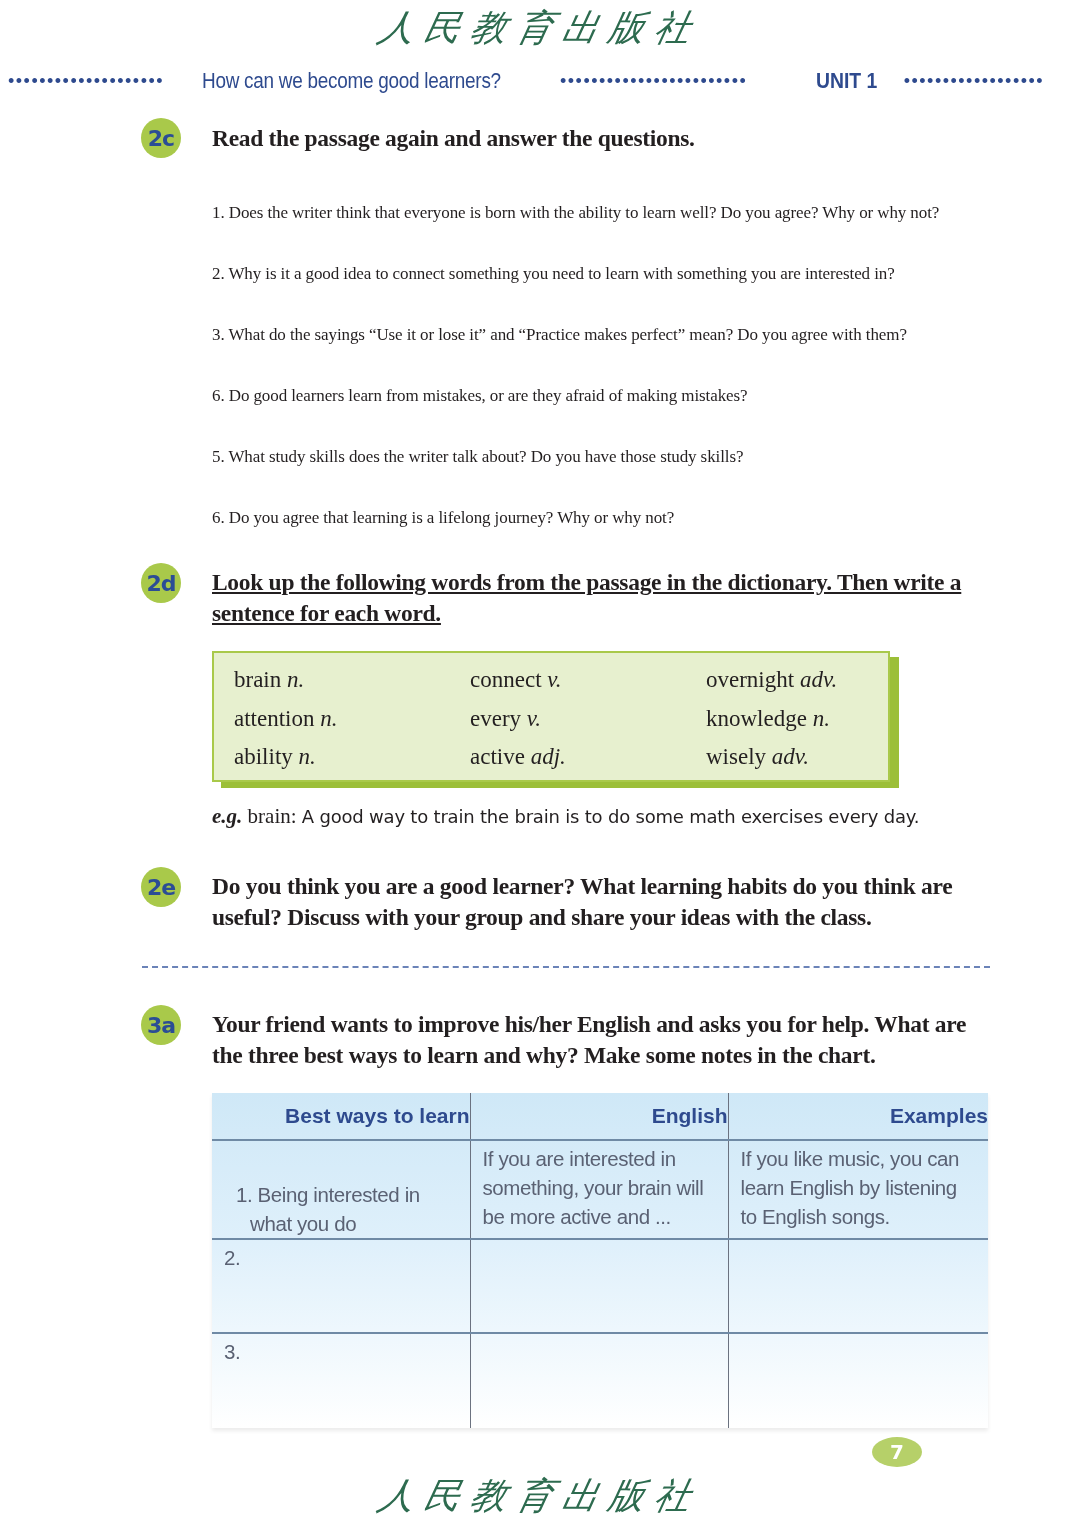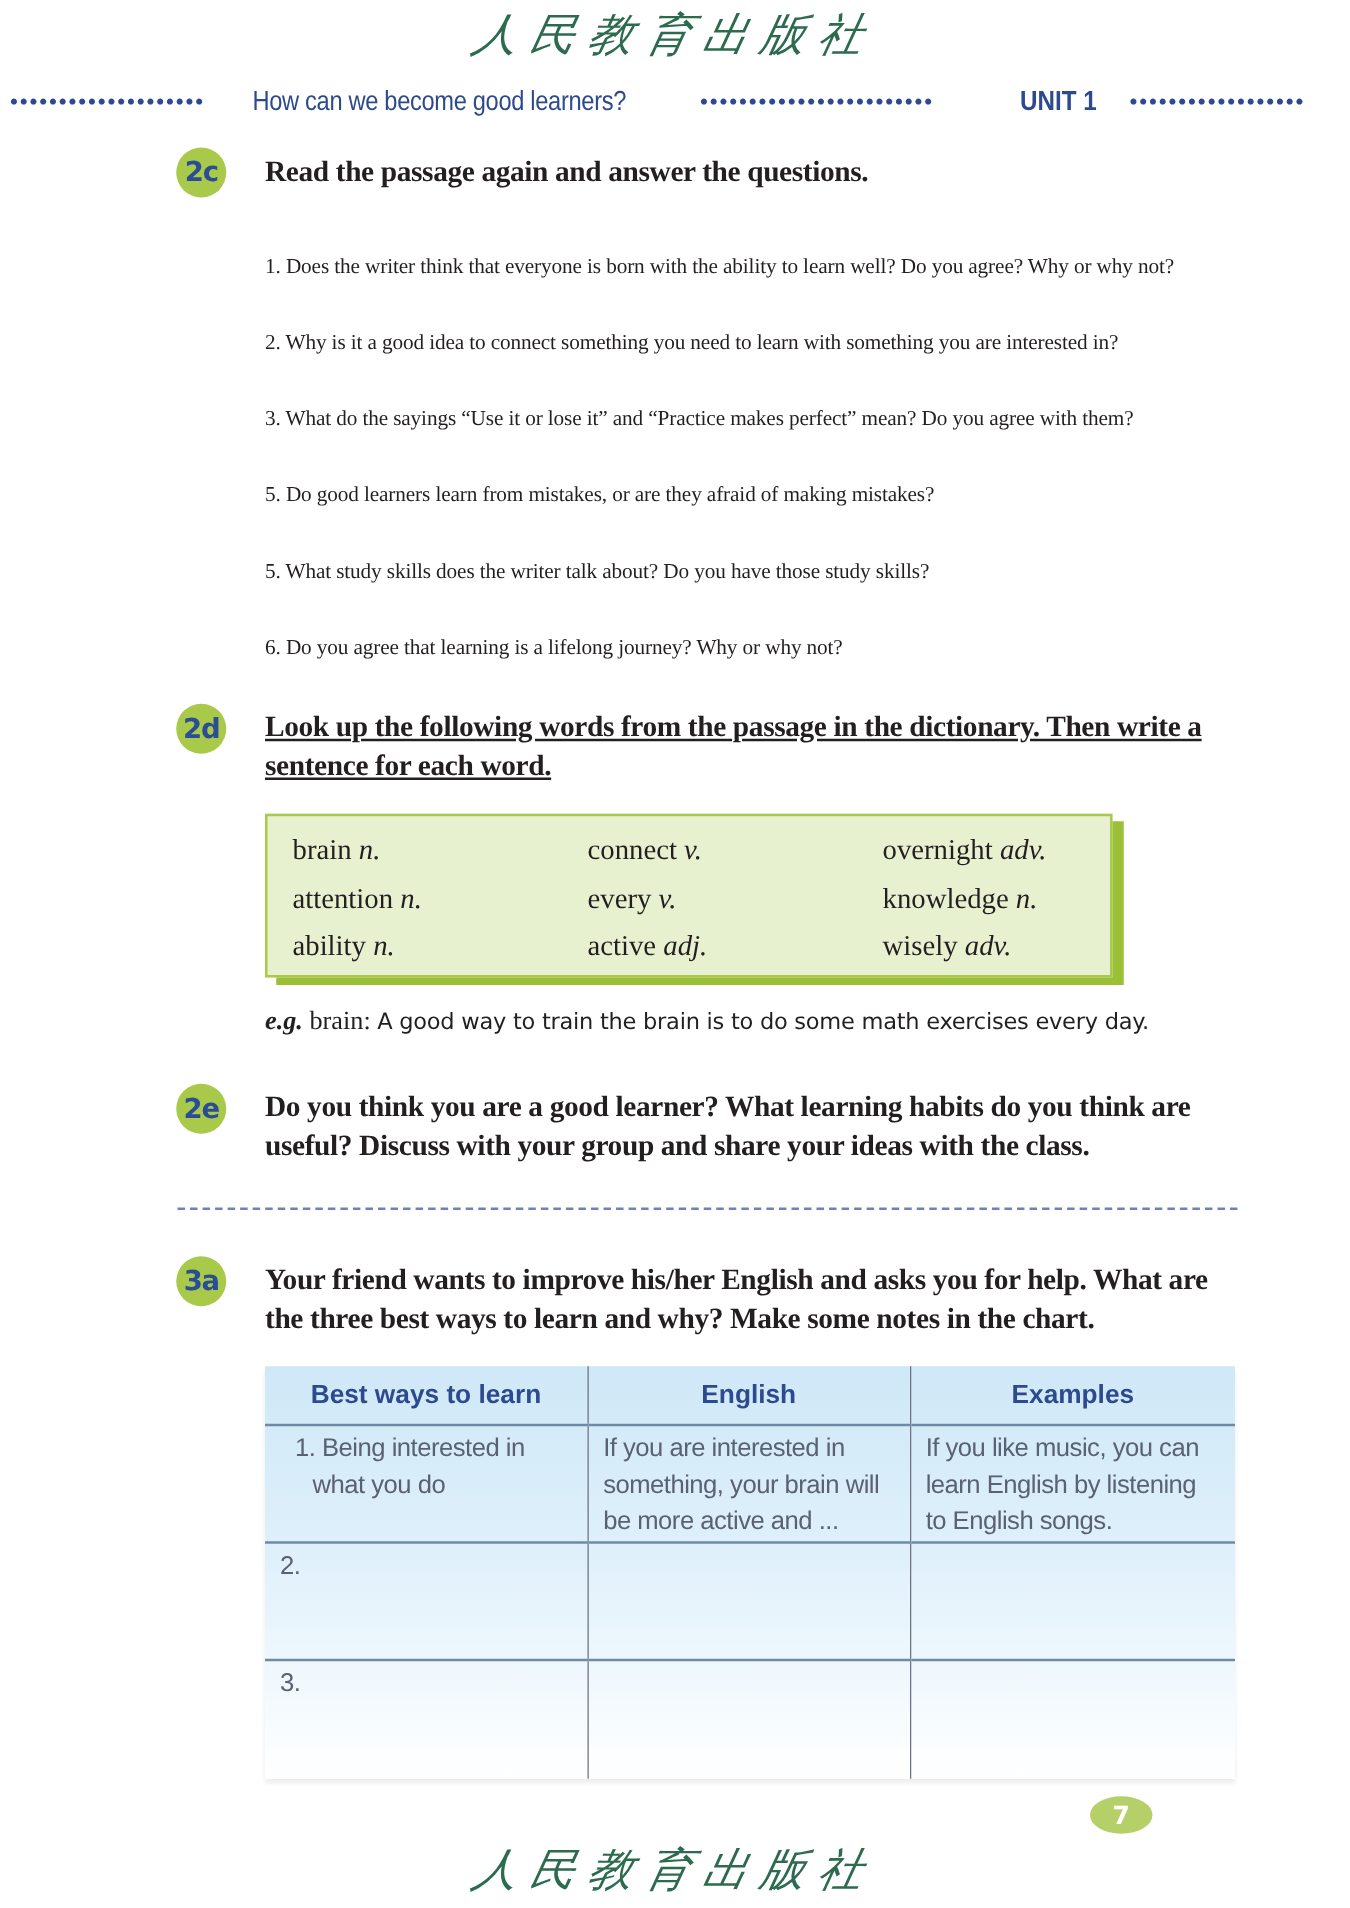--- a/index.html
+++ b/index.html
@@ -66,37 +66,37 @@
 
     .chart {
       position: absolute; left: 212px; top: 1093px; width: 776px; height: 318px;
       border-collapse: collapse; font-family: "Liberation Sans", sans-serif;
       background: linear-gradient(to bottom, #cfe8f7 0%, #dff0fb 45%, #f6fbfe 85%, #ffffff 100%);
       box-shadow: 0 3px 4px rgba(0,0,0,0.08);
       table-layout: fixed;
     }
     .chart th {
       height: 47px; font-weight: bold; color: #2e4a8e; font-size: 21px;
-      border-bottom: 2px solid #6f8aa5; text-align: center;
+      border-bottom: 2px solid #6f8aa5; text-align: right;
       transform-origin: center;
     }
     .chart th span, .chart td span { display: inline-block; }
     .chart td {
       vertical-align: top; color: #5a6173; font-size: 20.5px; line-height: 29px;
       padding: 3px 10px 0 12px; border-bottom: 2px solid #6f8aa5; letter-spacing: -0.4px;
     }
     .chart tr:last-child td { border-bottom: none; }
     .chart th + th, .chart td + td { border-left: 1.5px solid #6b7280; }
     .chart col.c1 { width: 258px; }
     .chart col.c2 { width: 258px; }
     .chart col.c3 { width: 260px; }
     .row1 td { height: 94px; }
     .row2 td { height: 94px; }
     .row3 td { height: 95px; }
-    .numbered { padding-left: 26px; text-indent: -14px; display: block; }
+    .numbered { padding-left: 26px; text-indent: -14px; display: block; margin-top: 36px; }
 
     .page-number {
       position: absolute; left: 872px; top: 1437px; width: 50px; height: 30px;
       border-radius: 50%; background: #b6d069; color: #ffffff;
       font-family: "DejaVu Sans", sans-serif; font-weight: bold; font-size: 20px;
       display: flex; align-items: center; justify-content: center;
     }
   </style>
 </head>
 <body>
@@ -110,21 +110,21 @@
   <span class="hdr-unit">UNIT 1</span>
   <span class="dots right">••••••••••••••••••</span>
 </div>
 
 <div class="badge" style="left:141px;top:118px;">2c</div>
 <div class="instruction" style="top:123px;">Read the passage again and answer the questions.</div>
 <ol class="questions">
   <li>1. Does the writer think that everyone is born with the ability to learn well? Do you agree? Why or why not?</li>
   <li>2. Why is it a good idea to connect something you need to learn with something you are interested in?</li>
   <li>3. What do the sayings “Use it or lose it” and “Practice makes perfect” mean? Do you agree with them?</li>
-  <li>5. Do good learners learn from mistakes, or are they afraid of making mistakes?</li>
+  <li>6. Do good learners learn from mistakes, or are they afraid of making mistakes?</li>
   <li>5. What study skills does the writer talk about? Do you have those study skills?</li>
   <li>6. Do you agree that learning is a lifelong journey? Why or why not?</li>
 </ol>
 
 <div class="badge" style="left:141px;top:563px;">2d</div>
 <div class="instruction" style="top:567px;text-decoration:underline;">Look up the following words from the passage in the dictionary. Then write a sentence for each word.</div>
 
 <div class="vocab-box">
   <div class="vocab-cell"><span>brain</span> <span class="pos">n.</span></div>
   <div class="vocab-cell"><span>connect</span> <span class="pos">v.</span></div>

